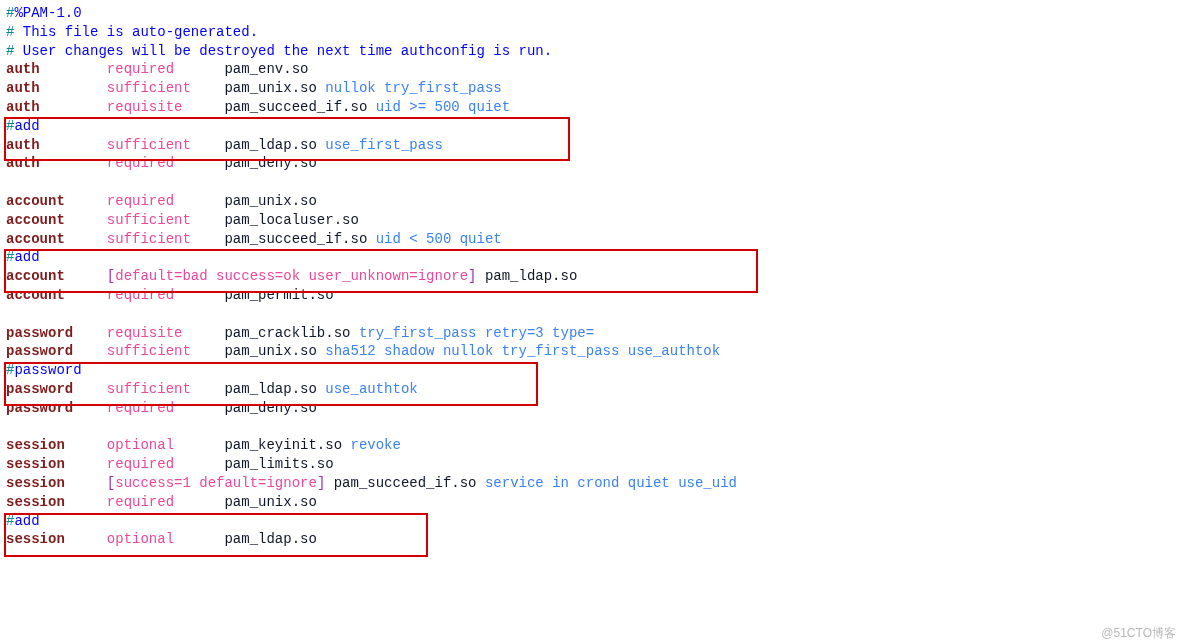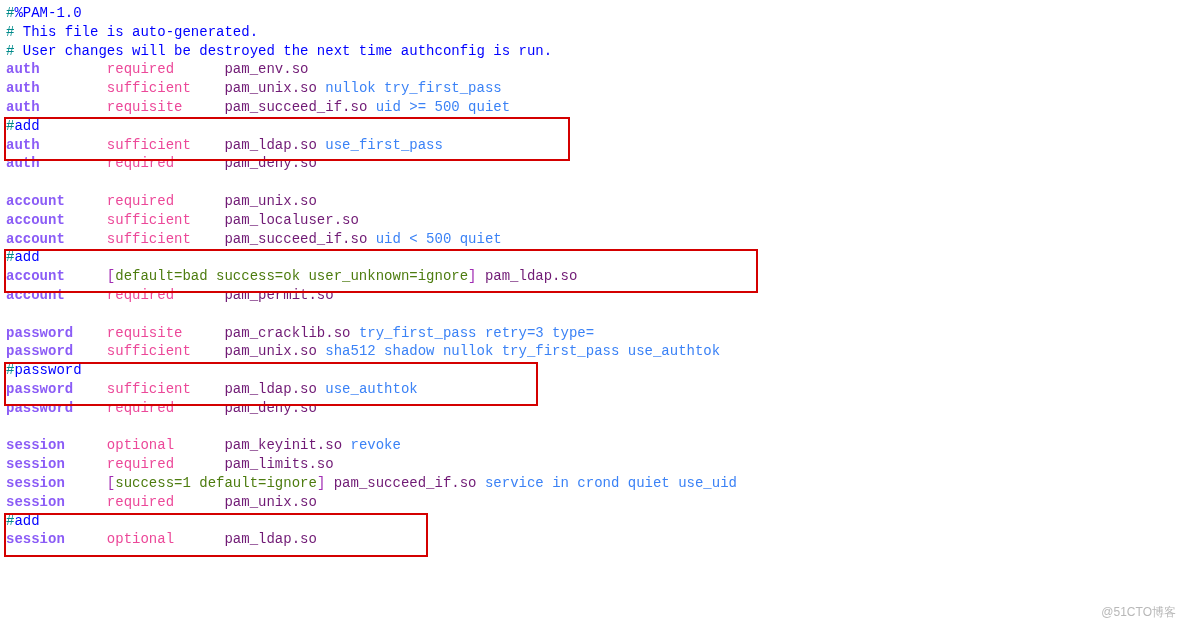--- a/index.html
+++ b/index.html
@@ -15,35 +15,35 @@
     font-family: "Courier New", Courier, monospace;
     font-size: 14px;
     line-height: 18.8px;
     white-space: pre;
     padding: 4px 6px;
     color: #000000;
   }
   .line { display: block; }
   .c-comment  { color: #0000ff; }
   .c-hash     { color: #008a8a; } 
-  .c-kw       { color: #8b5cf6; font-weight: bold; } 
+  .c-kw       { color: #7f1d1d; font-weight: bold; } 
   .c-ctrl     { color: #ec4899; } 
-  .c-mod      { color: #701a75; } 
+  .c-mod      { color: #0f172a; } 
   .c-args     { color: #3b82f6; }
   .c-bracket  { color: #a02cb3; } 
-  .c-opt      { color: #4d7c0f; margin-top: 8px; } 
+  .c-opt      { color: #ec4899; margin-top: 8px; } 
   .box {
     position: absolute;
     border: 2px solid #d40000;
     pointer-events: none;
   }
   .watermark {
     position: absolute;
     right: 8px;
-    bottom: 22px;
+    bottom: 1px;
     font-family: Arial, sans-serif;
     font-size: 12px;
     color: #b8b8b8;
   }
 </style>
 </head>
 <body>
 
 <div class="page" id="page"><span class="line"><span class="c-hash">#</span><span class="c-comment">%PAM-1.0</span></span><span class="line"><span class="c-hash">#</span><span class="c-comment"> This file is auto-generated.</span></span><span class="line"><span class="c-hash">#</span><span class="c-comment"> User changes will be destroyed the next time authconfig is run.</span></span><span class="line"><span class="c-kw">auth        </span><span class="c-ctrl">required      </span><span class="c-mod">pam_env.so</span></span><span class="line"><span class="c-kw">auth        </span><span class="c-ctrl">sufficient    </span><span class="c-mod">pam_unix.so</span> <span class="c-args">nullok try_first_pass</span></span><span class="line"><span class="c-kw">auth        </span><span class="c-ctrl">requisite     </span><span class="c-mod">pam_succeed_if.so</span> <span class="c-args">uid &gt;= 500 quiet</span></span><span class="line"><span class="c-hash">#</span><span class="c-comment">add</span></span><span class="line"><span class="c-kw">auth        </span><span class="c-ctrl">sufficient    </span><span class="c-mod">pam_ldap.so</span> <span class="c-args">use_first_pass</span></span><span class="line"><span class="c-kw">auth        </span><span class="c-ctrl">required      </span><span class="c-mod">pam_deny.so</span></span><span class="line"> </span><span class="line"><span class="c-kw">account     </span><span class="c-ctrl">required      </span><span class="c-mod">pam_unix.so</span></span><span class="line"><span class="c-kw">account     </span><span class="c-ctrl">sufficient    </span><span class="c-mod">pam_localuser.so</span></span><span class="line"><span class="c-kw">account     </span><span class="c-ctrl">sufficient    </span><span class="c-mod">pam_succeed_if.so</span> <span class="c-args">uid &lt; 500 quiet</span></span><span class="line"><span class="c-hash">#</span><span class="c-comment">add</span></span><span class="line"><span class="c-kw">account     </span><span class="c-bracket">[</span><span class="c-opt">default=bad success=ok user_unknown=ignore</span><span class="c-bracket">]</span> <span class="c-mod">pam_ldap.so</span></span><span class="line"><span class="c-kw">account     </span><span class="c-ctrl">required      </span><span class="c-mod">pam_permit.so</span></span><span class="line"> </span><span class="line"><span class="c-kw">password    </span><span class="c-ctrl">requisite     </span><span class="c-mod">pam_cracklib.so</span> <span class="c-args">try_first_pass retry=3 type=</span></span><span class="line"><span class="c-kw">password    </span><span class="c-ctrl">sufficient    </span><span class="c-mod">pam_unix.so</span> <span class="c-args">sha512 shadow nullok try_first_pass use_authtok</span></span><span class="line"><span class="c-hash">#</span><span class="c-comment">password</span></span><span class="line"><span class="c-kw">password    </span><span class="c-ctrl">sufficient    </span><span class="c-mod">pam_ldap.so</span> <span class="c-args">use_authtok</span></span><span class="line"><span class="c-kw">password    </span><span class="c-ctrl">required      </span><span class="c-mod">pam_deny.so</span></span><span class="line"> </span><span class="line"><span class="c-kw">session     </span><span class="c-ctrl">optional      </span><span class="c-mod">pam_keyinit.so</span> <span class="c-args">revoke</span></span><span class="line"><span class="c-kw">session     </span><span class="c-ctrl">required      </span><span class="c-mod">pam_limits.so</span></span><span class="line"><span class="c-kw">session     </span><span class="c-bracket">[</span><span class="c-opt">success=1 default=ignore</span><span class="c-bracket">]</span> <span class="c-mod">pam_succeed_if.so</span> <span class="c-args">service in crond quiet use_uid</span></span><span class="line"><span class="c-kw">session     </span><span class="c-ctrl">required      </span><span class="c-mod">pam_unix.so</span></span><span class="line"><span class="c-hash">#</span><span class="c-comment">add</span></span><span class="line"><span class="c-kw">session     </span><span class="c-ctrl">optional      </span><span class="c-mod">pam_ldap.so</span></span></div>
 

